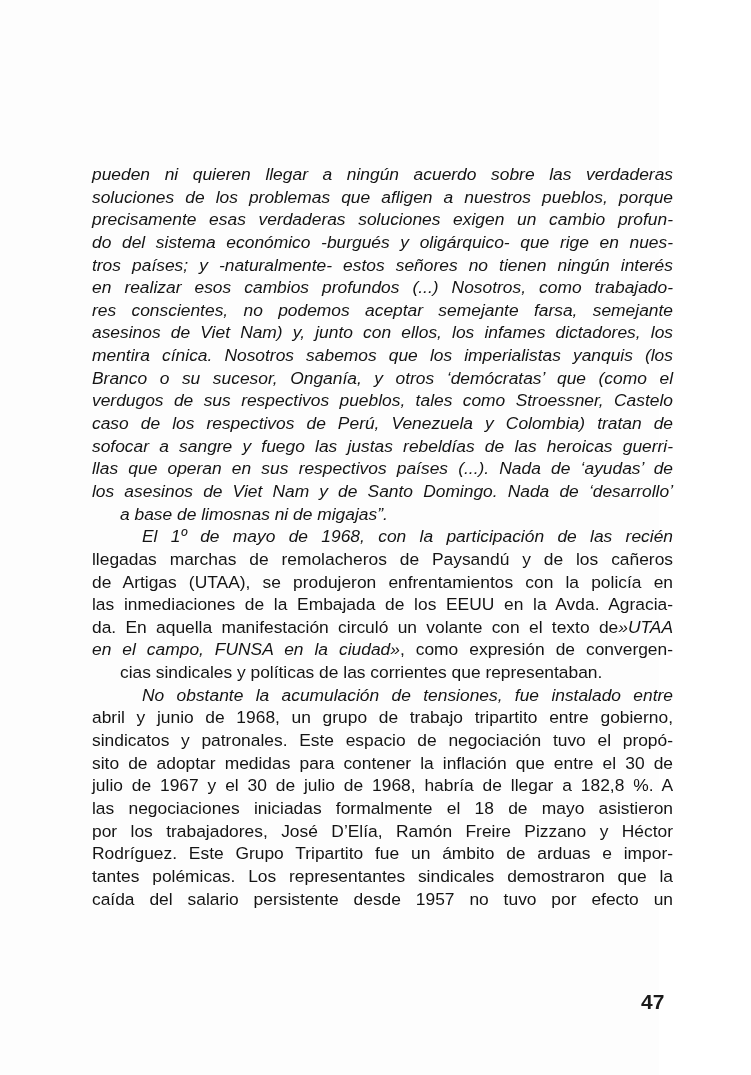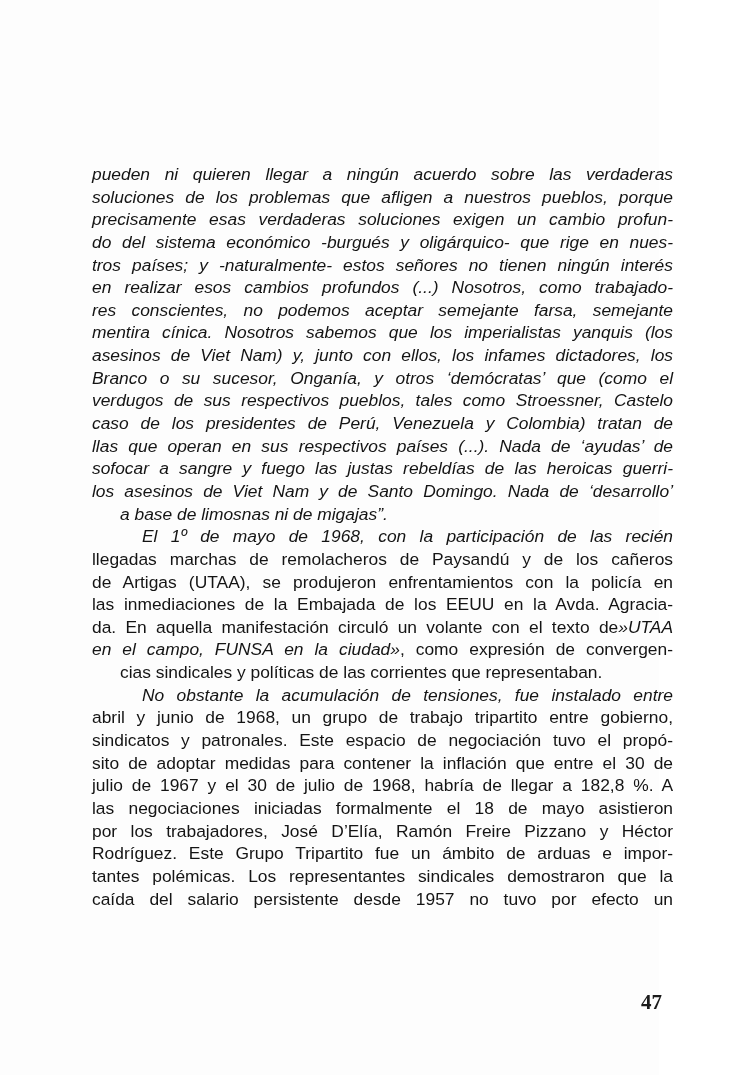--- a/index.html
+++ b/index.html
@@ -9,43 +9,43 @@
     position: absolute; left: 92px; top: 163px; width: 581px;
     font-family: "Liberation Sans", sans-serif;
     font-size: 17.4px; line-height: 22.65px; color: #141414;
   }
   .line { display: block; white-space: nowrap; text-align: justify; text-align-last: justify; height: 22.65px; }
   .line.last { text-align-last: left; margin-left: 28px; }
   .it { font-style: italic; }
   .indent { padding-left: 50px; font-style: italic; }
   .pagenum {
     position: absolute; left: 641px; top: 990px;
-    font-family: Liberation Serif, serif; font-size: 21px; font-weight: bold; color: #1a1a1a;
+    font-family: Liberation Sans, sans-serif; font-size: 21px; font-weight: bold; color: #1a1a1a;
   }
 </style>
 </head>
 <body>
 
 <div class="page">
   <div class="text">
     <div class="it">
       <span class="line">pueden ni quieren llegar a ningún acuerdo sobre las verdaderas</span>
       <span class="line">soluciones de los problemas que afligen a nuestros pueblos, porque</span>
       <span class="line">precisamente esas verdaderas soluciones exigen un cambio profun-</span>
       <span class="line">do del sistema económico -burgués y oligárquico- que rige en nues-</span>
       <span class="line">tros países; y -naturalmente- estos señores no tienen ningún interés</span>
       <span class="line">en realizar esos cambios profundos (...) Nosotros, como trabajado-</span>
       <span class="line">res conscientes, no podemos aceptar semejante farsa, semejante</span>
+      <span class="line">asesinos de Viet Nam) y, junto con ellos, los infames dictadores, los</span>
       <span class="line">mentira cínica. Nosotros sabemos que los imperialistas yanquis (los</span>
-      <span class="line">asesinos de Viet Nam) y, junto con ellos, los infames dictadores, los</span>
       <span class="line">Branco o su sucesor, Onganía, y otros ‘demócratas’ que (como el</span>
       <span class="line">verdugos de sus respectivos pueblos, tales como Stroessner, Castelo</span>
-      <span class="line">caso de los presidentes de Perú, Venezuela y Colombia) tratan de</span>
+      <span class="line">caso de los respectivos de Perú, Venezuela y Colombia) tratan de</span>
+      <span class="line">sofocar a sangre y fuego las justas rebeldías de las heroicas guerri-</span>
       <span class="line">llas que operan en sus respectivos países (...). Nada de ‘ayudas’ de</span>
-      <span class="line">sofocar a sangre y fuego las justas rebeldías de las heroicas guerri-</span>
       <span class="line">los asesinos de Viet Nam y de Santo Domingo. Nada de ‘desarrollo’</span>
       <span class="line last">a base de limosnas ni de migajas”.</span>
     </div>
 
     <div>
       <span class="line indent">El 1º de mayo de 1968, con la participación de las recién</span>
       <span class="line">llegadas marchas de remolacheros de Paysandú y de los cañeros</span>
       <span class="line">de Artigas (UTAA), se produjeron enfrentamientos con la policía en</span>
       <span class="line">las inmediaciones de la Embajada de los EEUU en la Avda. Agracia-</span>
       <span class="line"><span>da. En aquella manifestación circuló un volante con el texto de</span><span class="it">»UTAA</span></span>

